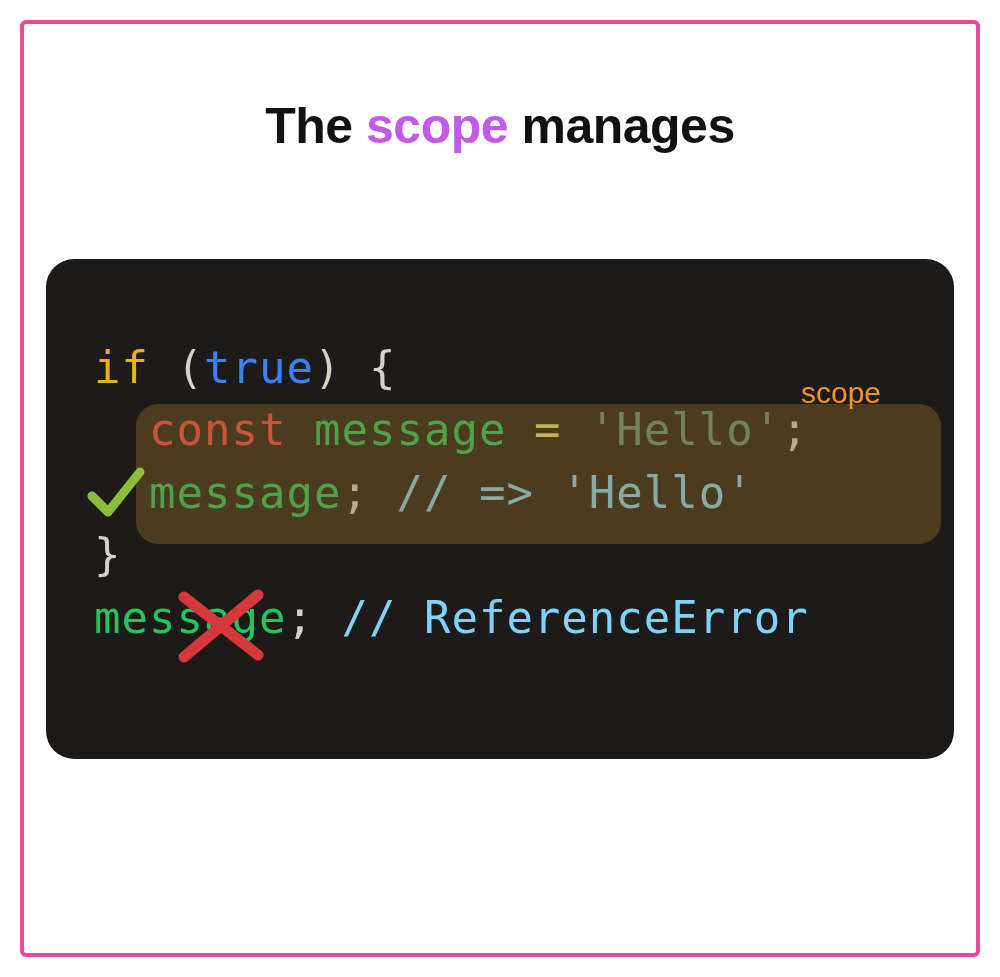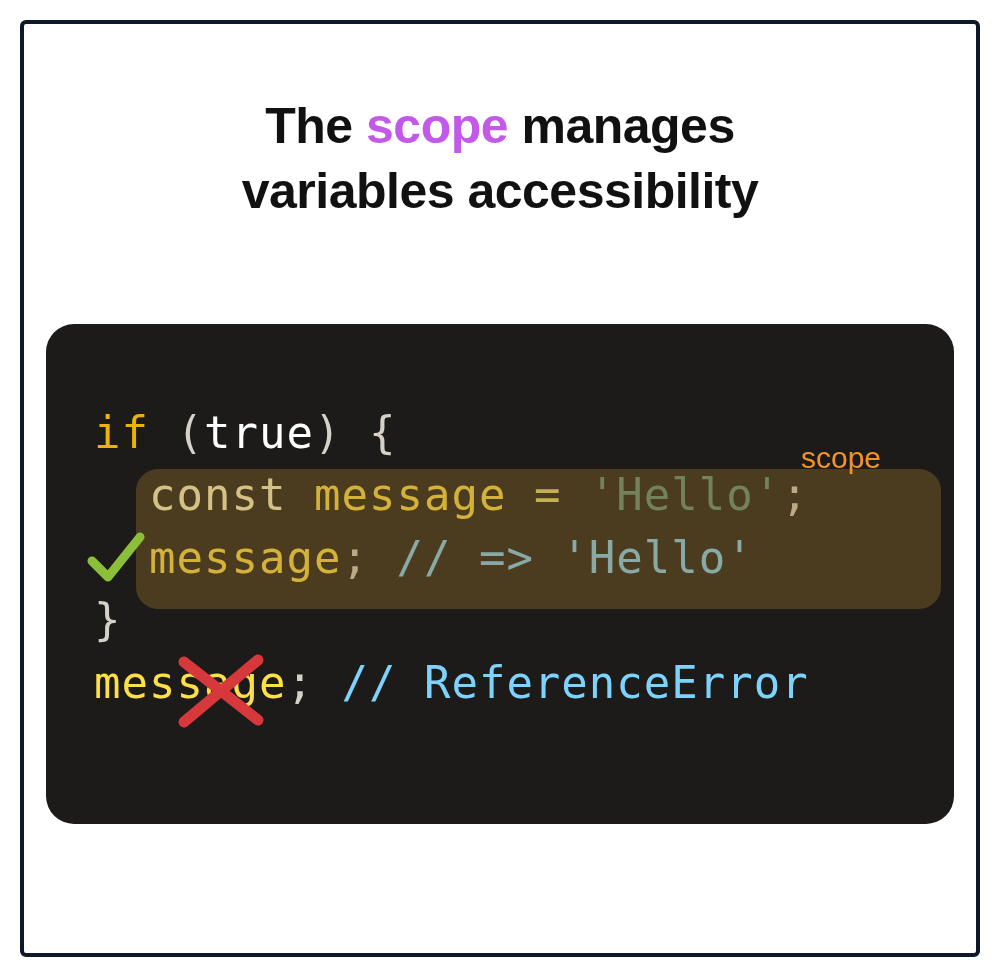--- a/index.html
+++ b/index.html
@@ -8,21 +8,21 @@
     height: 977px;
     background: #ffffff;
     font-family: 'Segoe UI', -apple-system, BlinkMacSystemFont, sans-serif;
     display: flex;
     align-items: center;
     justify-content: center;
   }
   .frame {
     width: 960px;
     height: 937px;
-    border: 4px solid #0f172a;
+    border: 4px solid #ec4899;
     border-radius: 6px;
     background: #ffffff;
     padding: 70px 22px 0 22px;
     position: relative;
   }
   .title {
     text-align: center;
     font-weight: 800;
     font-size: 50px;
     line-height: 1.3;
@@ -46,25 +46,25 @@
   }
   .code-block pre {
     margin: 0;
     padding-left: 48px;
     font-family: inherit;
     color: #d6d1c7;
     white-space: pre;
     letter-spacing: 1px;
   }
   .tok-kw    { color: #eab308; }  
-  .tok-val   { color: #ffffff; }  
+  .tok-val   { color: #3b82f6; }  
   .tok-paren { color: #d6d1c7; }
   .tok-brace { color: #d6d1c7; }
-  .tok-const { color: #fef9c3; }  
-  .tok-ident { color: #fde047; }  
+  .tok-const { color: #ef4444; }  
+  .tok-ident { color: #22c55e; }  
   .tok-op    { color: #e2dd6a; }  
   .tok-str   { color: #5a8f80; }  
   .tok-punc  { color: #d6d1c7; }  
   .tok-cmt   { color: #7dd3fc; }  
   .scope-box {
     position: absolute;
     left: 90px;
     top: 145px;
     width: 805px;
     height: 140px;
@@ -99,21 +99,20 @@
     pointer-events: none;
   }
 </style>
 </head>
 <body>
 
 <div class="frame">
 
   <div class="title">
     <span>The </span><span class="highlight">scope</span><span> manages</span><br>
-    <span>variables accessibility</span>
   </div>
 
   <div class="code-block">
 <pre><span class="tok-kw">if</span> <span class="tok-paren">(</span><span class="tok-val">true</span><span class="tok-paren">)</span> <span class="tok-brace">{</span>
   <span class="tok-const">const</span> <span class="tok-ident">message</span> <span class="tok-op">=</span> <span class="tok-str">'Hello'</span><span class="tok-punc">;</span>
   <span class="tok-ident">message</span><span class="tok-punc">;</span> <span class="tok-cmt">// =&gt; 'Hello'</span>
 <span class="tok-brace">}</span>
 <span class="tok-ident">message</span><span class="tok-punc">;</span> <span class="tok-cmt">// ReferenceError</span></pre>
 
     <div class="scope-box"></div>

